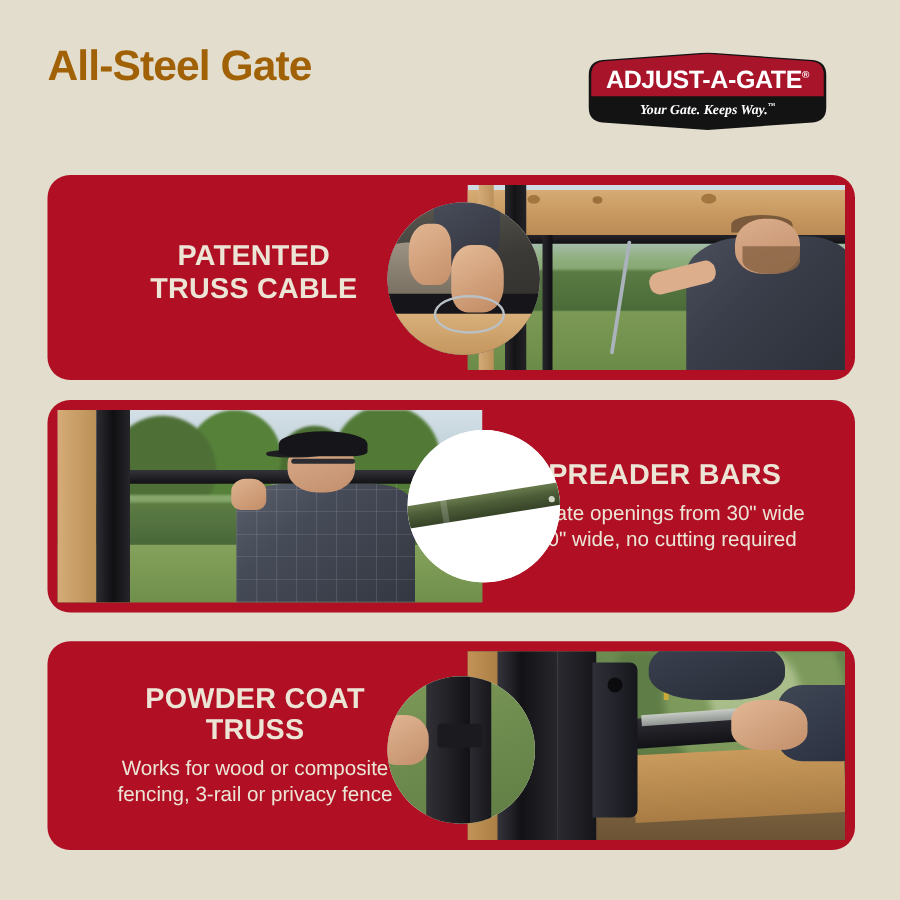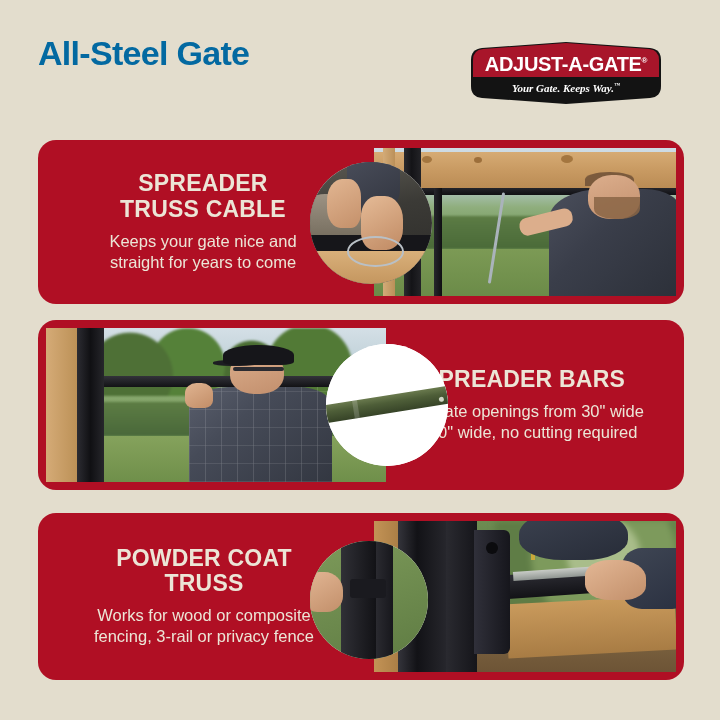--- a/index.html
+++ b/index.html
@@ -24,21 +24,21 @@
   }
   .title-block {
     position: absolute;
     left: 38px;
     top: 36px;
     line-height: 1.0;
   }
   .title-line1 {
     font-size: 34px;
     font-weight: bold;
-    color: #0369a1;
+    color: #a16207;
     letter-spacing: -0.7px;
     display: block;
     white-space: nowrap;
   }
   .title-line2 {
     font-size: 34px;
     font-weight: bold;
     color: #4d565c;
     letter-spacing: -0.7px;
     display: block;
@@ -309,24 +309,23 @@
       <div class="p1-man-body"></div>
       <div class="p1-man-hair"></div>
       <div class="p1-man-head"></div>
       <div class="p1-man-beard"></div>
       <div class="p1-arm"></div>
     </div>
   </div>
 
   <div class="panel-text" style="left:10px; width:310px; padding:0 14px;">
     <div class="panel-headline">
-      <span>SPREADER</span><br>
+      <span>PATENTED</span><br>
       <span>TRUSS CABLE</span>
     </div>
-    <div class="panel-body" style="max-width:238px;">Keeps your gate nice and straight for years to come</div>
   </div>
 
   <div class="inset-circle" style="left:272px; top:22px; width:122px; height:122px;">
     <div class="ph">
       <div class="i1-bg"></div>
       <div class="i1-gravel"></div>
       <div class="i1-darkbar"></div>
       <div class="i1-wood"></div>
       <div class="i1-sleeve"></div>
       <div class="i1-hand1"></div>

